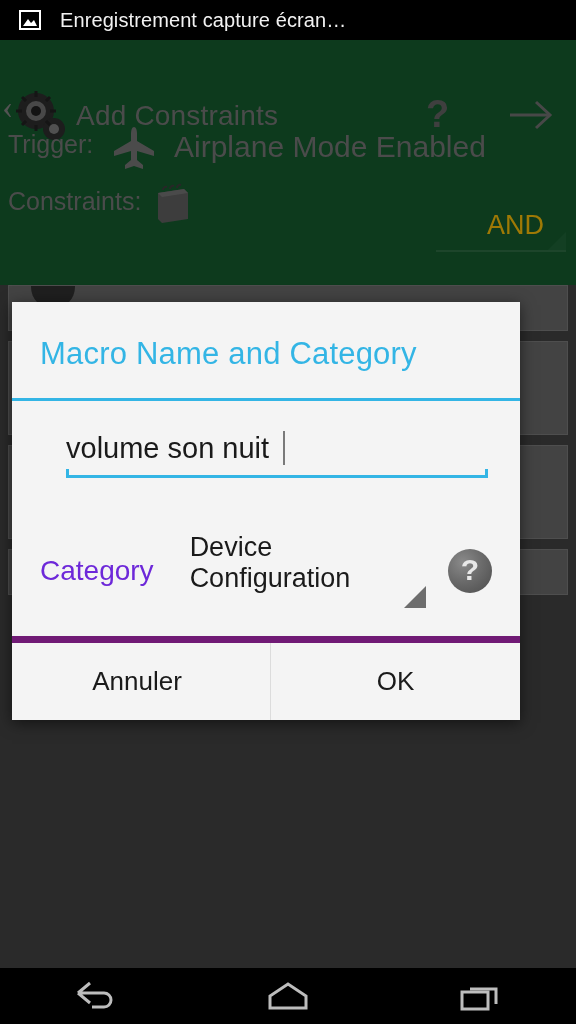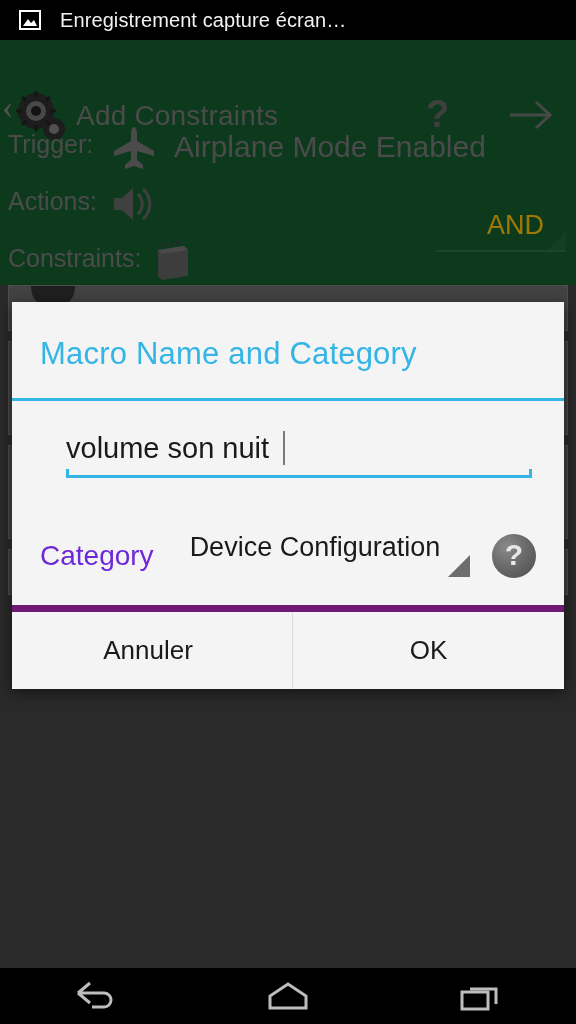--- a/index.html
+++ b/index.html
@@ -73,21 +73,21 @@
     position:relative; margin:0 8px 10px 8px; height:94px;
     background:#636363; border:1px solid #747474; display:flex; align-items:center;
   }
   .list-row.clipped{ height:46px; margin-bottom:10px; overflow:hidden; }
   .row-icon{ width:78px; height:74px; margin-left:10px; flex:0 0 auto; }
   .row-label{ font-size:27px; color:#333; margin-left:18px; }
 
   
   .scrim{ position:absolute; left:0; top:40px; width:576px; height:928px; background:rgba(0,0,0,0.32); }
   .dialog{
-    position:absolute; left:12px; top:302px; width:552px;
+    position:absolute; left:12px; top:302px; width:508px;
     background:#f4f4f4; box-shadow:0 3px 14px rgba(0,0,0,.55);
   }
   .dlg-title{
     padding:34px 28px 26px 28px; font-size:31px; color:#33b5e5; letter-spacing:.2px;
   }
   .dlg-rule{ height:3px; background:#33b5e5; margin:0 0 0 0; }
   .dlg-body{ padding:30px 28px 26px 28px; }
   .name-field{ position:relative; padding:0 4px 14px 26px; }
   .name-val{ font-size:29px; color:#1a1a1a; display:inline-block; }
   .caret{
@@ -185,30 +185,20 @@
 
       <div class="meta">
         <div class="meta-row">
           <span class="meta-label">Trigger:</span>
           <span class="meta-icon">
             <svg width="52" height="46" viewBox="0 0 52 46">
               <path d="M26 3 c2 0 3 3 3 7 v7 l17 10 v5 l-17 -5 v9 l6 5 v4 l-9 -3 l-9 3 v-4 l6 -5 v-9 l-17 5 v-5 l17 -10 v-7 c0 -4 1 -7 3 -7z" fill="#6f6f6f"></path>
             </svg>
           </span>
           <span class="meta-value">Airplane Mode Enabled</span>
-        </div>
-        <div class="meta-row">
-          <span class="meta-label">Actions:</span>
-          <span class="meta-icon">
-            <svg width="52" height="46" viewBox="0 0 52 46">
-              <path d="M6 17 h8 l11 -10 v32 l-11 -10 h-8 z" fill="#5f5f5f"></path>
-              <path d="M30 13 a14 14 0 0 1 0 20" fill="none" stroke="#5f5f5f" stroke-width="3"></path>
-              <path d="M35 8 a20 20 0 0 1 0 30" fill="none" stroke="#5f5f5f" stroke-width="3"></path>
-            </svg>
-          </span>
         </div>
         <div class="meta-row">
           <span class="meta-label">Constraints:</span>
           <span class="meta-icon" style="left:150px">
             <svg width="46" height="44" viewBox="0 0 46 44">
               <path d="M8 12 L34 8 L38 12 L38 38 L12 42 L8 38 Z" fill="#5a5a5a"></path>
               <path d="M8 12 L34 8 L38 12 L12 16 Z" fill="#6e6e6e"></path>
               <g stroke="#3a3a3a" stroke-width="2" fill="none">
                 <path d="M13 9 a3 3 0 0 1 4 -3"></path>
                   <path d="M20 8 a3 3 0 0 1 4 -3"></path>

